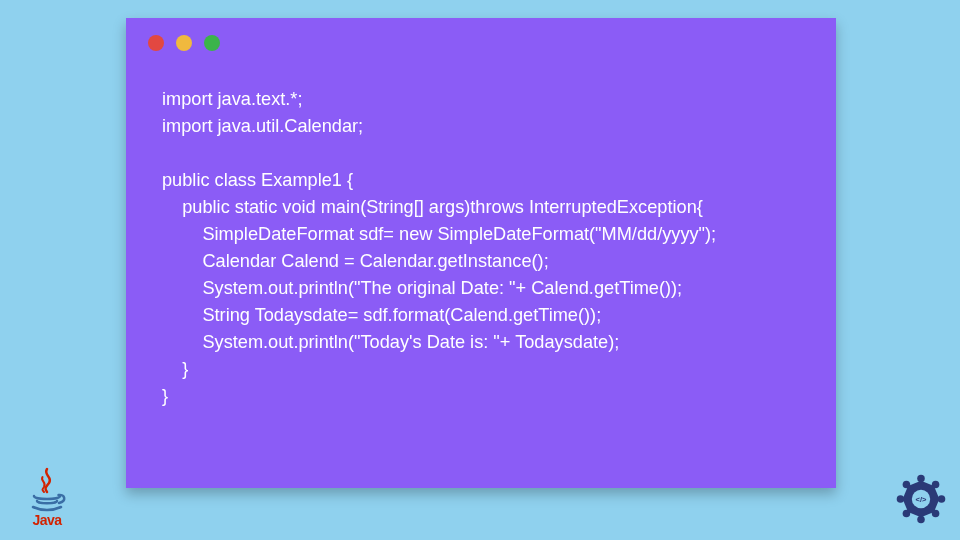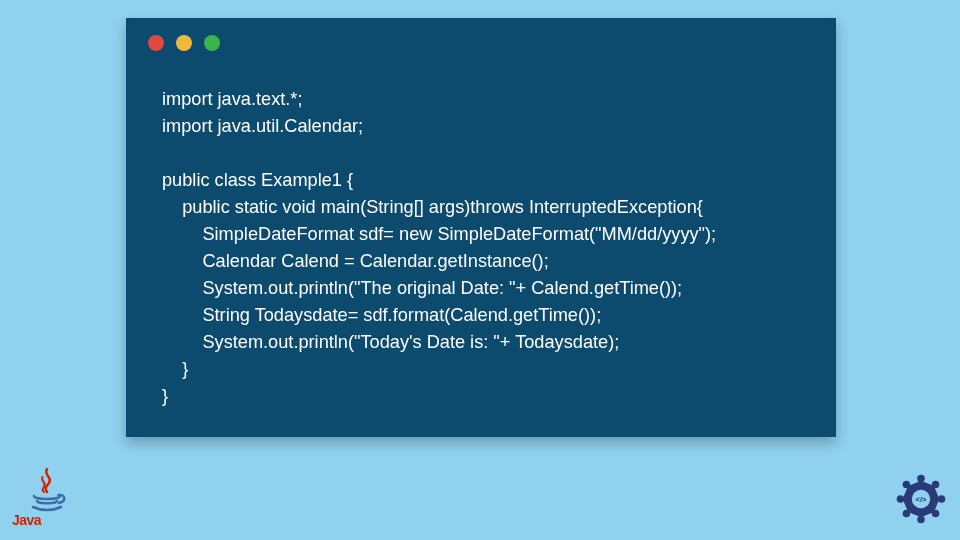--- a/index.html
+++ b/index.html
@@ -9,22 +9,22 @@
     height: 540px;
     background: #8fd1ee;
     font-family: -apple-system, BlinkMacSystemFont, "Segoe UI", Arial, sans-serif;
     overflow: hidden;
   }
   .code-panel {
     position: absolute;
     left: 126px;
     top: 18px;
     width: 710px;
-    height: 419px;
-    background: #0c4a6e;
+    height: 470px;
+    background: #8b5cf6;
     box-shadow: 0 6px 12px rgba(0,0,0,0.25);
     box-sizing: border-box;
   }
   .traffic {
     position: absolute;
     top: 17px;
     left: 22px;
     display: flex;
     gap: 12px;
   }
@@ -46,21 +46,21 @@
     line-height: 27px;
     white-space: pre;
     font-family: -apple-system, BlinkMacSystemFont, "Segoe UI", Arial, sans-serif;
   }
 
   .java-logo {
     position: absolute;
     left: 12px;
     bottom: 12px;
     width: 70px;
-    text-align: left;
+    text-align: center;
   }
   .java-logo .text {
     font-family: Arial, sans-serif;
     font-size: 14px;
     font-weight: 700;
     letter-spacing: -0.5px;
     color: #d22300;
     margin-top: -4px;
   }
   .cup-svg { width: 50px; height: 50px; display: block; margin: 0 auto -2px; }

